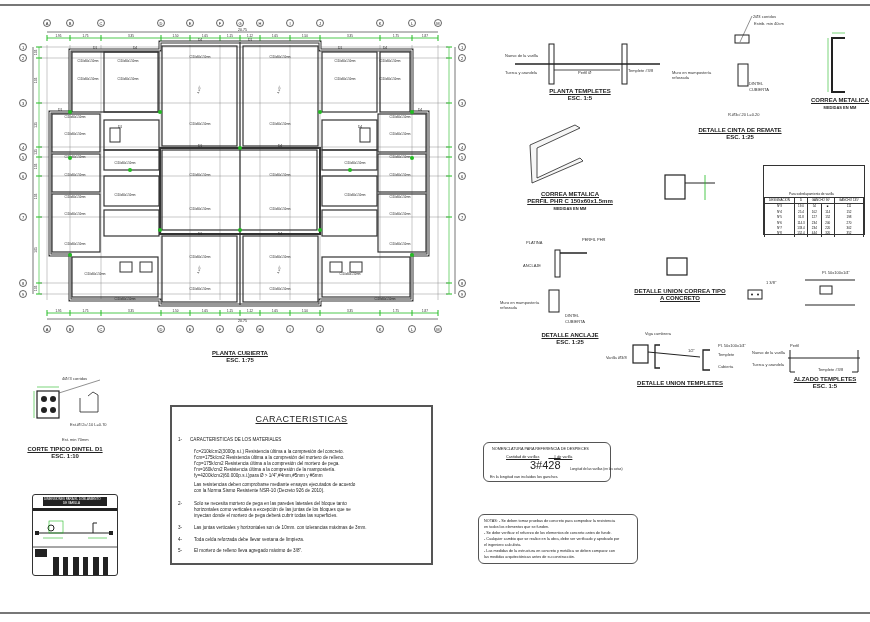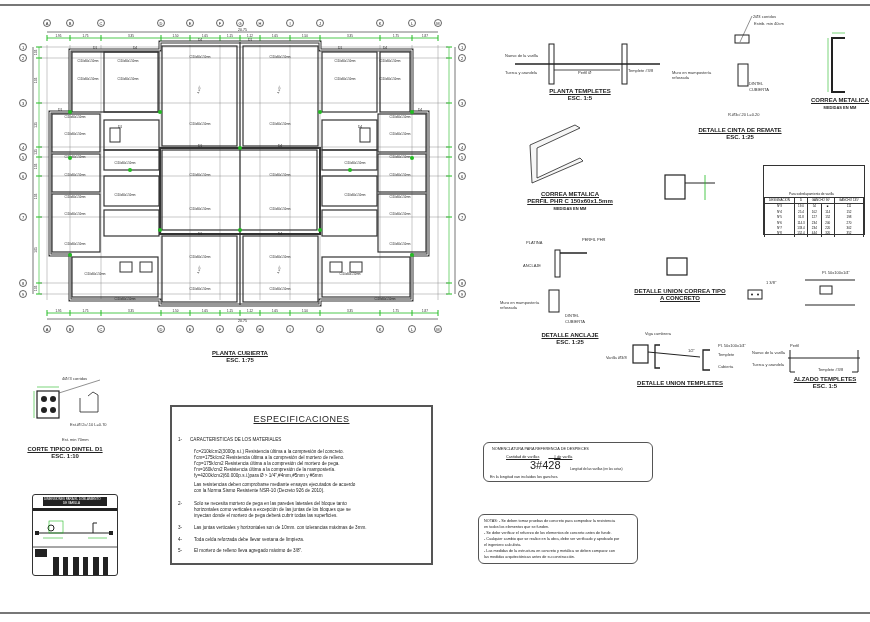--- a/index.html
+++ b/index.html
@@ -535,21 +535,21 @@
         <rect x="30" y="62" width="5" height="18" fill="#222"></rect>
         <rect x="40" y="62" width="6" height="18" fill="#222"></rect>
         <rect x="50" y="62" width="5" height="18" fill="#222"></rect>
         <rect x="60" y="62" width="6" height="18" fill="#222"></rect>
         <rect x="70" y="62" width="5" height="18" fill="#222"></rect>
       </g>
   </svg>
 </div>
 
 <div class="spec">
-  <h2>ESPECIFICACIONES</h2>
+  <h2>CARACTERISTICAS</h2>
   <div id="spec-lines">
       <div class="ln" style="left: 6px; top: 30px;">1-</div>
       <div class="ln" style="left: 18px; top: 30px;">CARACTERISTICAS DE LOS MATERIALES</div>
       <div class="ln" style="left: 22px; top: 42px;">f'c=210k/cm2(3000p.s.i.) Resistencia última a la compresión del concreto.</div>
       <div class="ln" style="left: 22px; top: 48px;">f'cm=175k/cm2 Resistencia última a la compresión del mortero de relleno.</div>
       <div class="ln" style="left: 22px; top: 54px;">f'cp=175k/cm2 Resistencia última a la compresión del mortero de pega.</div>
       <div class="ln" style="left: 22px; top: 60px;">f'm=160k/cm2 Resistencia última a la compresión de la mampostería.</div>
       <div class="ln" style="left: 22px; top: 66px;">fy=4200k/cm2(60.000p.s.i.)para  Ø &gt; 1/4",#4mm,#5mm y #6mm</div>
       <div class="ln" style="left: 22px; top: 75px;">Las resistencias deben comprobarse mediante ensayos ejecutados de acuerdo</div>
       <div class="ln" style="left: 22px; top: 81px;">con la Norma Sismo Resistente NSR-10 (Decreto 926 de 2010).</div>
@@ -559,21 +559,21 @@
       <div class="ln" style="left: 22px; top: 106px;">inyectan donde el mortero de pega deberá cubrir todas las superficies.</div>
       <div class="ln" style="left: 6px; top: 118px;">3-</div>
       <div class="ln" style="left: 22px; top: 118px;">Las juntas verticales y horizontales son de 10mm. con tolerancias máximas de 3mm.</div>
       <div class="ln" style="left: 6px; top: 130px;">4-</div>
       <div class="ln" style="left: 22px; top: 130px;">Toda celda reforzada debe llevar ventana de limpieza.</div>
       <div class="ln" style="left: 6px; top: 141px;">5-</div>
       <div class="ln" style="left: 22px; top: 141px;">El mortero de relleno lleva agregado máximo de 3/8".</div>
     </div>
 </div>
 
-<div class="box" style="left:483px;top:442px;width:170px;height:40px;">
+<div class="box" style="left:483px;top:442px;width:128px;height:40px;">
   <div class="ln" style="left:8px;top:4px;">NOMENCLATURA PARA REFERENCIA DE DESPIECES</div>
   <div class="ln" style="left:22px;top:12px;text-decoration:underline;">Cantidad de varillas</div>
   <div class="ln" style="left:70px;top:12px;text-decoration:underline;"># de varilla</div>
   <div class="abs" style="left:46px;top:16px;font-size:11px;line-height:12px;color:#222;white-space:nowrap;">
     <span>3#4</span><span style="text-decoration:overline;">28</span>
   </div>
   <div class="ln" style="left:86px;top:25px;width:55px;white-space:normal;font-size:3.2px;line-height:3.6px;">Longitud de las varillas (en las cotas)</div>
   <div class="ln" style="left:6px;top:32px;">En la longitud van incluidos los ganchos.</div>
 </div>
 

